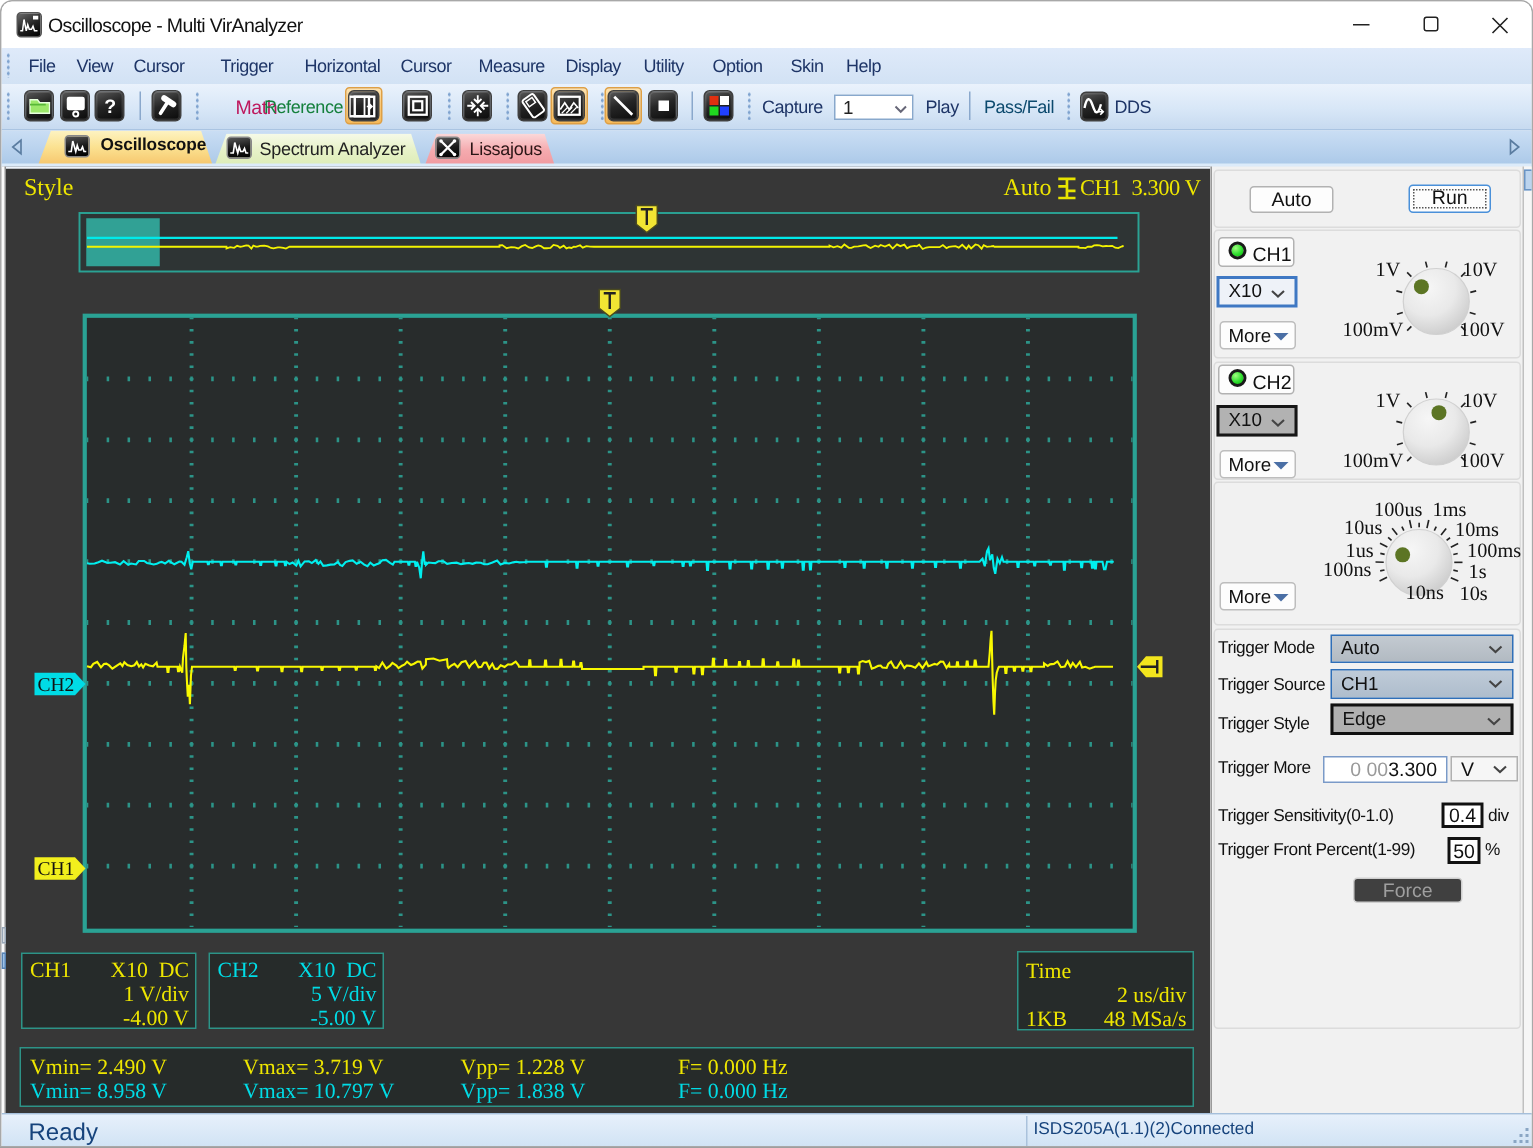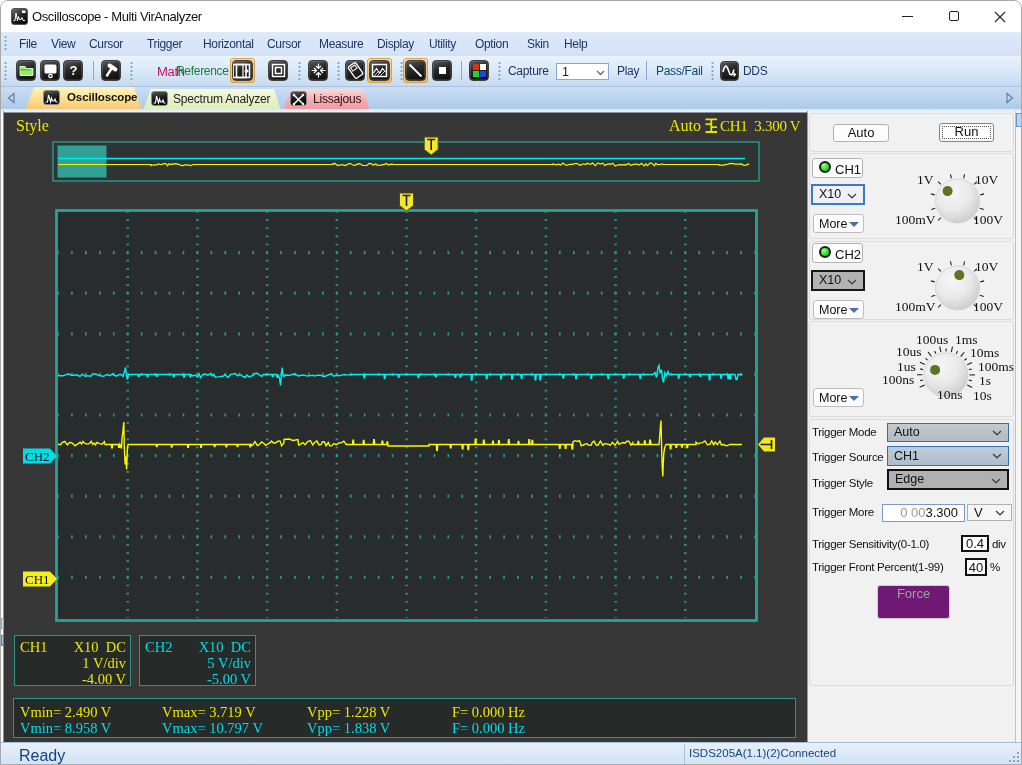--- a/index.html
+++ b/index.html
@@ -199,20 +199,26 @@
       <div style="position:absolute;right:4px;top:3px">X10&nbsp;&nbsp;DC</div>
       <div style="position:absolute;right:4px;top:19px">1 V/div</div>
       <div style="position:absolute;right:4px;top:35px">-4.00 V</div>
     </div>
 <div style="position:absolute;left:138px;top:634px;width:117px;height:51px;border:1px solid #2d9387;background:#262b2a;font-family:'Liberation Serif',serif;font-size:14.5px;color:#00dce6">
       <div style="position:absolute;left:5px;top:3px">CH2</div>
       <div style="position:absolute;right:4px;top:3px">X10&nbsp;&nbsp;DC</div>
       <div style="position:absolute;right:4px;top:19px">5 V/div</div>
       <div style="position:absolute;right:4px;top:35px">-5.00 V</div>
     </div>
+<div style="position:absolute;left:677px;top:633px;width:118px;height:53px;border:1px solid #2d9387;background:#262b2a;font-family:'Liberation Serif',serif;font-size:14.5px;color:#eee600">
+      <div style="position:absolute;left:5px;top:5px">Time</div>
+      <div style="position:absolute;right:4px;top:21px">2 us/div</div>
+      <div style="position:absolute;left:5px;top:37px">1KB</div>
+      <div style="position:absolute;right:4px;top:37px">48 MSa/s</div>
+    </div>
 <div style="position:absolute;left:12px;top:697px;width:783px;height:40px;border:1px solid #2d9387;background:#262b2a;font-family:'Liberation Serif',serif;font-size:14.5px">
       <div style="position:absolute;left:6px;top:5px;color:#eee600">Vmin= 2.490 V</div>
       <div style="position:absolute;left:148px;top:5px;color:#eee600">Vmax= 3.719 V</div>
       <div style="position:absolute;left:293px;top:5px;color:#eee600">Vpp= 1.228 V</div>
       <div style="position:absolute;left:438px;top:5px;color:#eee600">F= 0.000 Hz</div>
       <div style="position:absolute;left:6px;top:21px;color:#00dce6">Vmin= 8.958 V</div>
       <div style="position:absolute;left:148px;top:21px;color:#00dce6">Vmax= 10.797 V</div>
       <div style="position:absolute;left:293px;top:21px;color:#00dce6">Vpp= 1.838 V</div>
       <div style="position:absolute;left:438px;top:21px;color:#00dce6">F= 0.000 Hz</div>
     </div>
@@ -354,23 +360,23 @@
 <div style="position:absolute;left:966px;top:503px;width:45px;height:17px;background:#f6f6f6;border:1px solid #b0b0b0;font-size:13px">
       <div style="position:absolute;left:6px;top:0px;color:#111">V</div>
       <svg width="10" height="6" viewBox="0 0 10 6" style="position:absolute;right:6px;top:5px">
         <path d="M1,1 L5,4.7 L9,1" stroke="#444" stroke-width="1.4" fill="none"></path>
       </svg>
     </div>
 <div style="position:absolute;left:811px;top:537px;font-size:11.5px;letter-spacing:-0.3px;color:#111">Trigger Sensitivity(0-1.0)</div>
 <div style="position:absolute;left:960px;top:534px;width:28px;height:17px;background:#fff;border:2px solid #111;font-size:13px;text-align:center;line-height:14px;color:#111">0.4</div>
 <div style="position:absolute;left:991px;top:537px;font-size:11.5px;letter-spacing:-0.3px;color:#111">div</div>
 <div style="position:absolute;left:811px;top:560px;font-size:11.5px;letter-spacing:-0.3px;color:#111">Trigger Front Percent(1-99)</div>
-<div style="position:absolute;left:964px;top:557px;width:22px;height:18px;background:#fff;border:2px solid #111;font-size:13px;text-align:center;line-height:15px;color:#111">40</div>
+<div style="position:absolute;left:964px;top:557px;width:22px;height:18px;background:#fff;border:2px solid #111;font-size:13px;text-align:center;line-height:15px;color:#111">50</div>
 <div style="position:absolute;left:989px;top:560px;font-size:11.5px;letter-spacing:-0.3px;color:#111">%</div>
-<div style="position:absolute;left:876px;top:584px;width:73px;height:34px;background:#701a75;border:1px solid #cfcfcf;border-radius:3px;font-size:13px;text-align:center;line-height:16px;color:#9f9f9f">Force</div>
+<div style="position:absolute;left:901px;top:584px;width:73px;height:17px;background:#404040;border:1px solid #cfcfcf;border-radius:3px;font-size:13px;text-align:center;line-height:16px;color:#9f9f9f">Force</div>
   <div style="position:absolute;left:1014px;top:110px;width:8px;height:631px;background:#f6f6f6;border-left:1px solid #c0c0c0"></div>
   <div style="position:absolute;left:1015px;top:112px;width:6px;height:14px;background:#bcd4ee;border:1px solid #6a94c4"></div>
   <div style="position:absolute;left:0;top:741px;width:1022px;height:24px;background:linear-gradient(#e7f0fb,#cfe2f4);border-top:1px solid #a5bfdb"></div>
   <div style="position:absolute;left:18px;top:746px;font-size:16px;color:#16437c">Ready</div>
   <div style="position:absolute;left:683px;top:743px;width:1px;height:20px;background:#aac2dc"></div>
   <div style="position:absolute;left:688px;top:746px;font-size:11.5px;color:#16437c">ISDS205A(1.1)(2)Connected</div>
   <svg width="14" height="14" viewBox="0 0 14 14" style="position:absolute;left:1006px;top:749px">
     <g fill="#8aa6c4">
         <rect x="10" y="10" width="2" height="2"></rect>
         <rect x="10" y="6" width="2" height="2"></rect>

